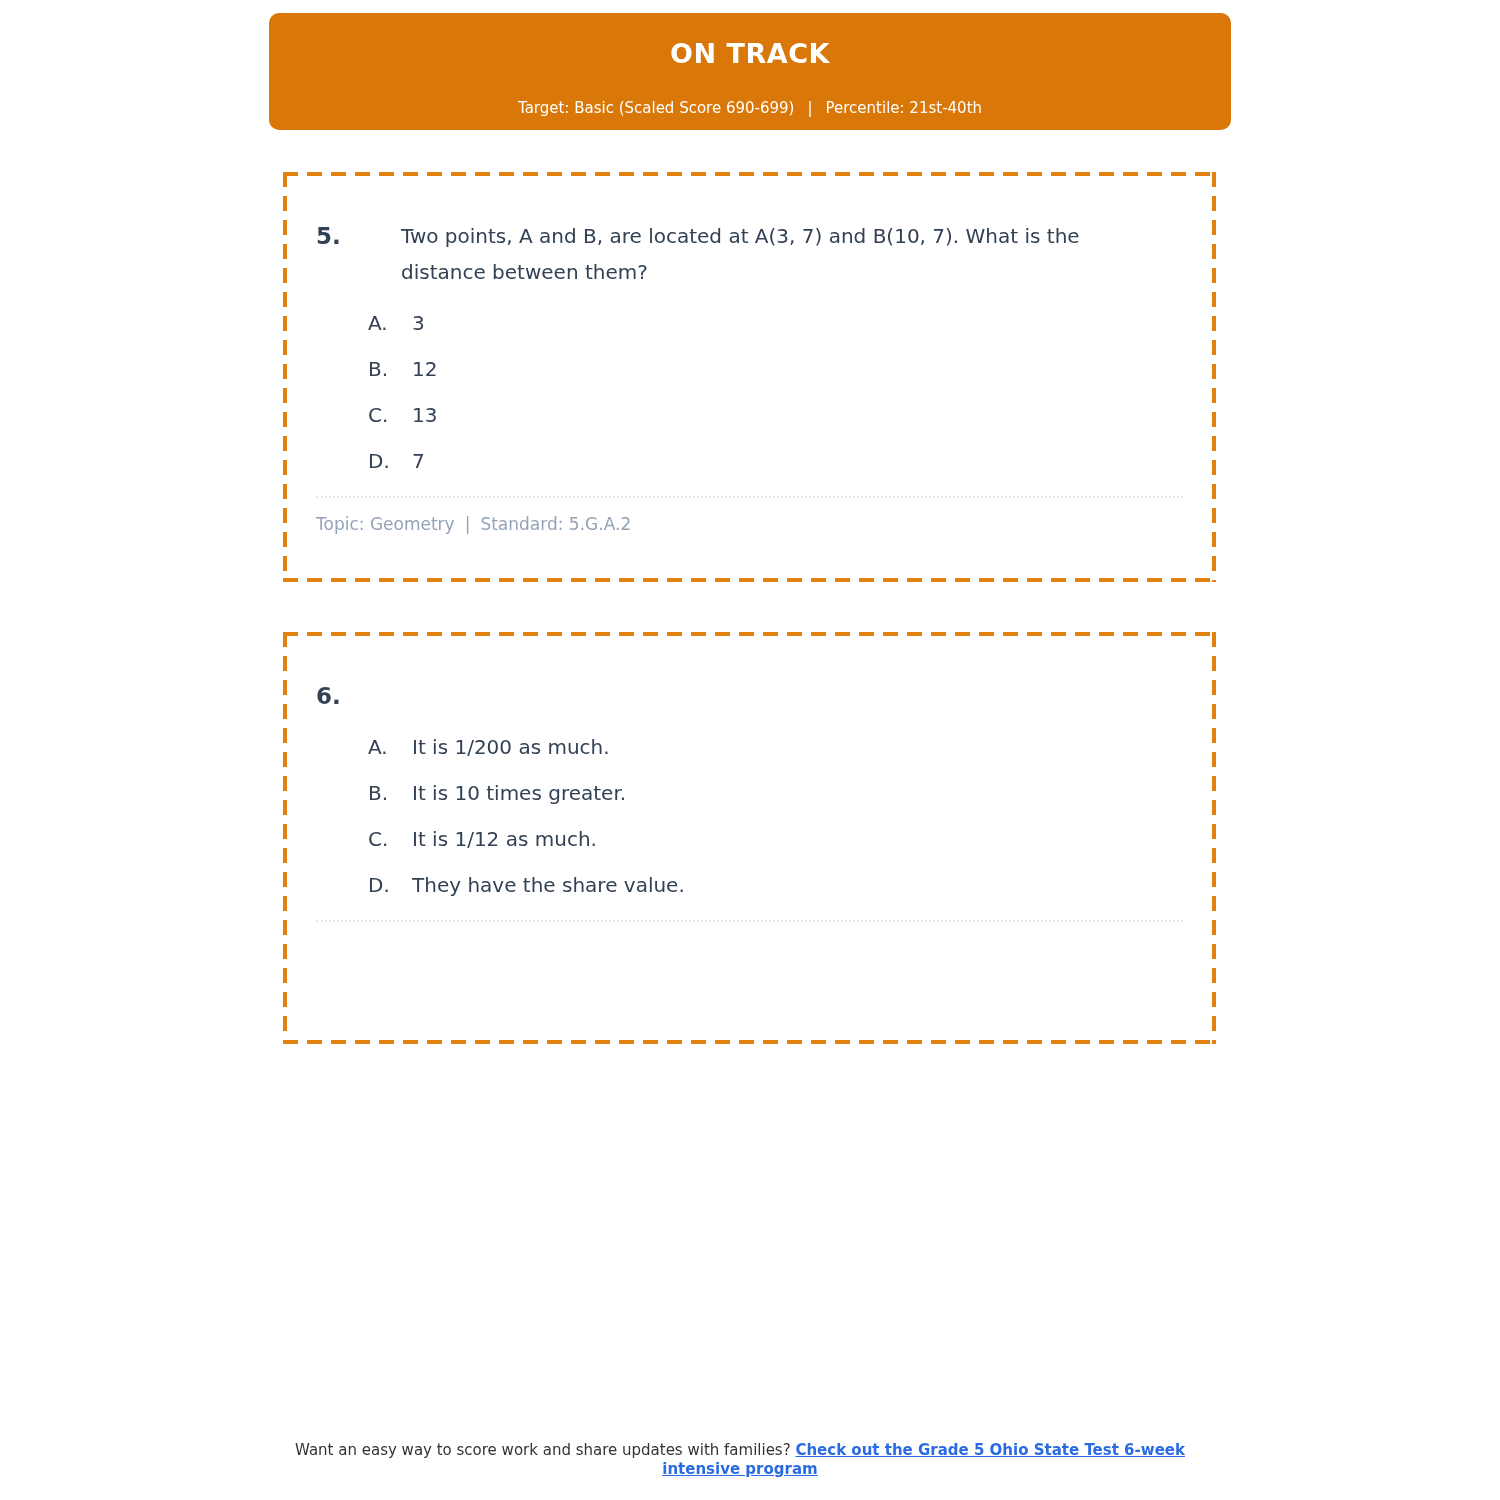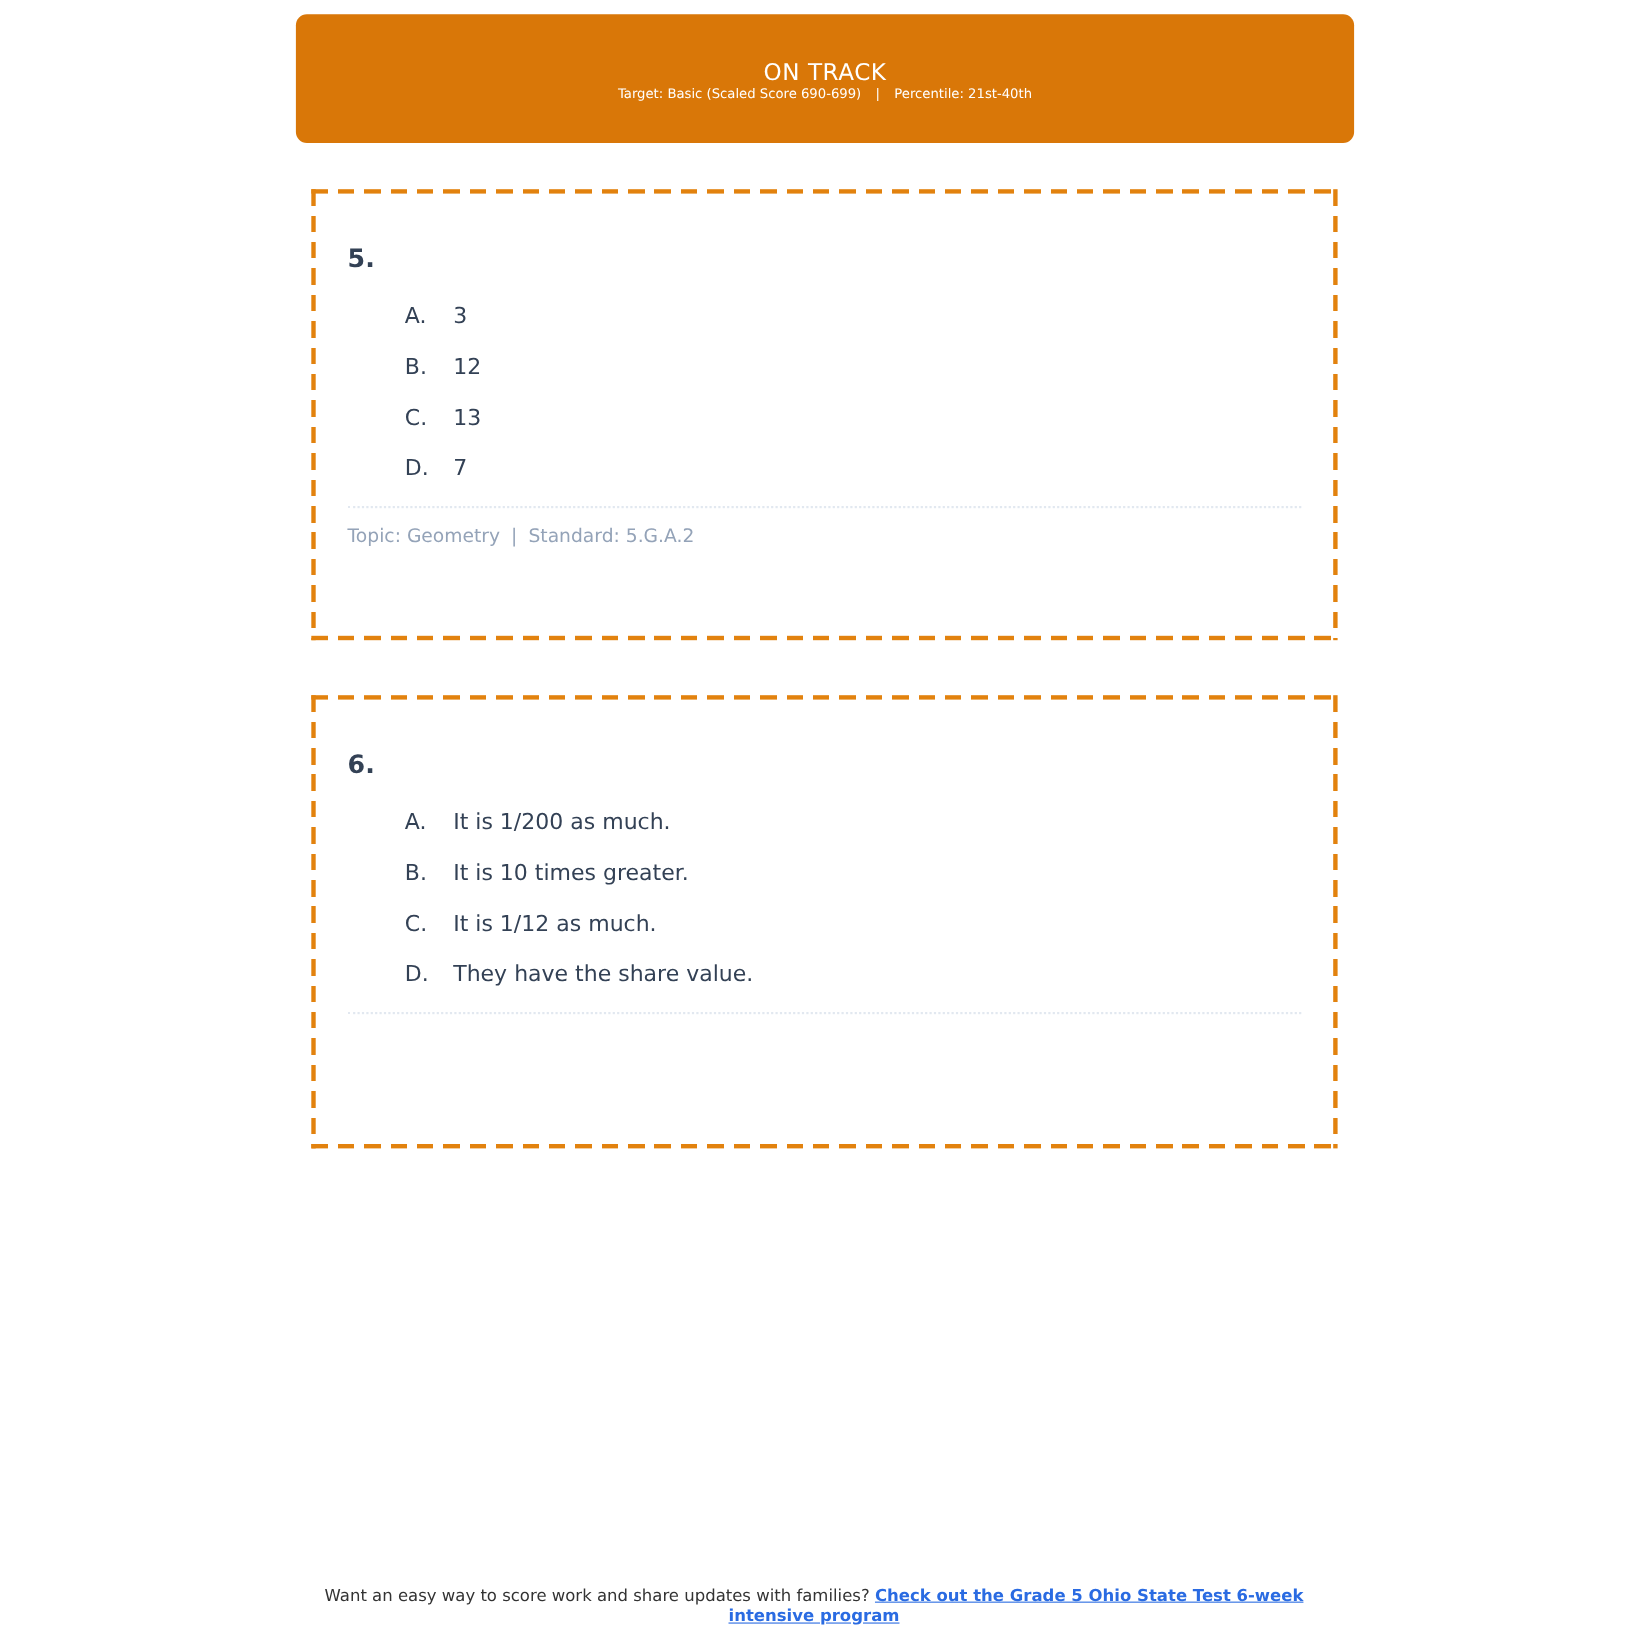--- a/index.html
+++ b/index.html
@@ -22,28 +22,27 @@
     width: 962px;
     height: 117px;
     box-sizing: border-box;
     background: #D97708;
     border-radius: 10px;
     color: #ffffff;
     text-align: center;
     padding-top: 25px;
   }
   .header-title {
-    font-size: 21px;
-    font-weight: normal;
+    font-size: 27px;
+    font-weight: bold;
     letter-spacing: 0.5px;
-    margin-top: 16px;
   }
   .header-subtitle {
-    margin-top: 0;
-    font-size: 12px;
+    margin-top: 30px;
+    font-size: 15px;
   }
   .header-sep {
     margin: 0 13px;
   }
 
   
   .card {
     position: absolute;
     left: 283px;
     width: 933px;
@@ -130,20 +129,21 @@
 <div class="header">
   <div class="header-title">ON TRACK</div>
   <div class="header-subtitle">
     <span>Target: Basic (Scaled Score 690-699)</span><span class="header-sep">|</span><span>Percentile: 21st-40th</span>
   </div>
 </div>
 
 <section class="card card-q5">
   <div class="q-row">
     <div class="q-num">5.</div>
+    <div class="q-text">Two points, A and B, are located at A(3, 7) and B(10, 7). What is the distance between them?</div>
   </div>
   <ul class="options">
     <li class="option">
       <span class="opt-letter">A.</span>
       <span class="opt-text">3</span>
     </li>
     <li class="option">
       <span class="opt-letter">B.</span>
       <span class="opt-text">12</span>
     </li>

